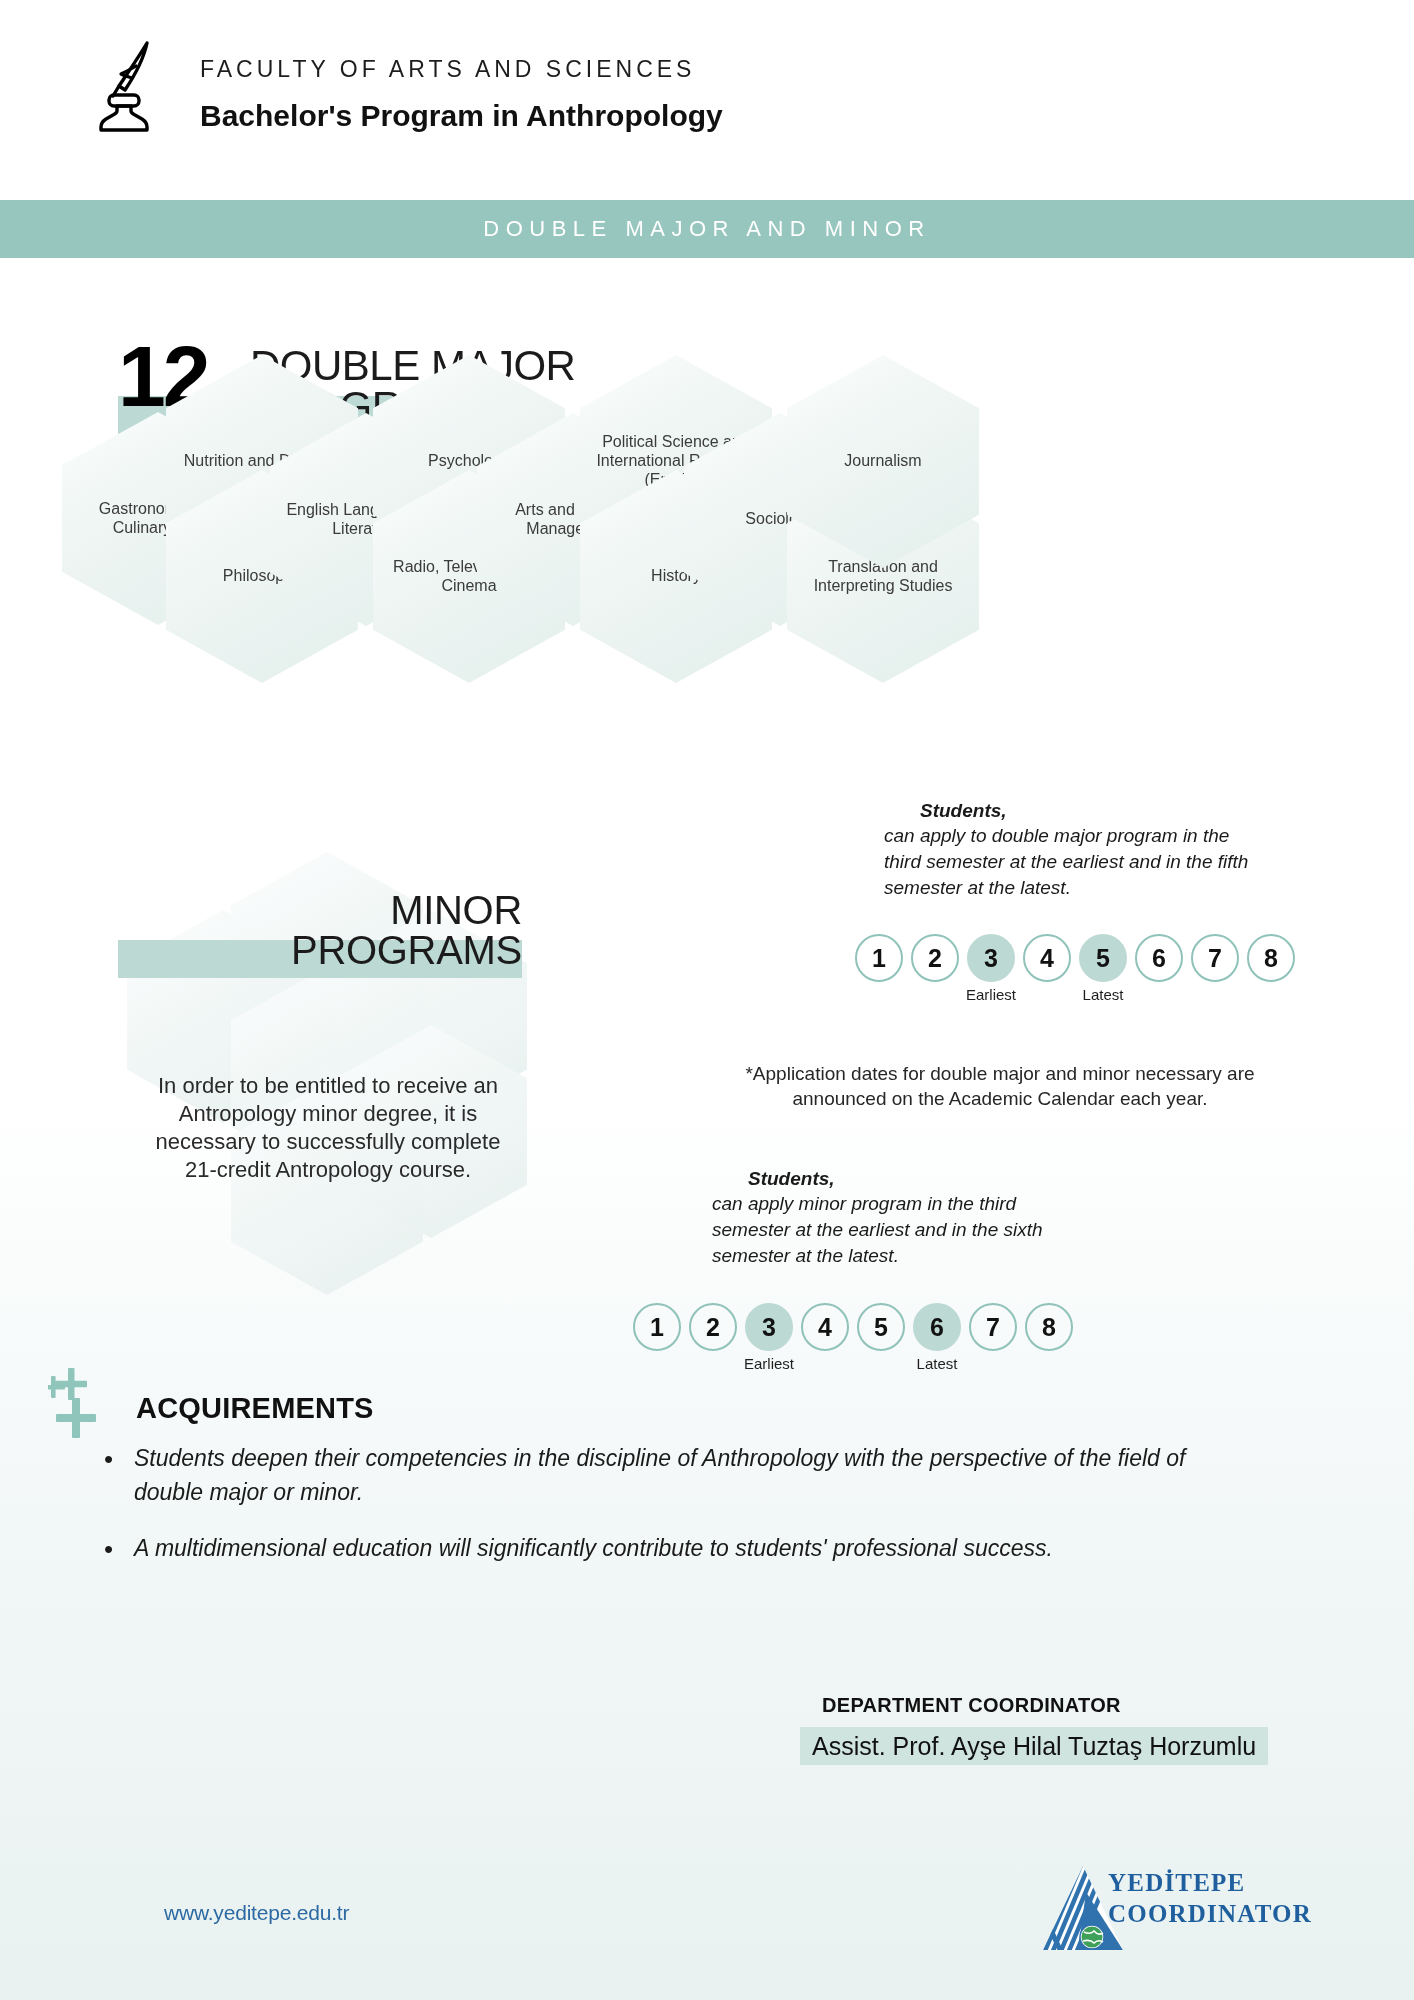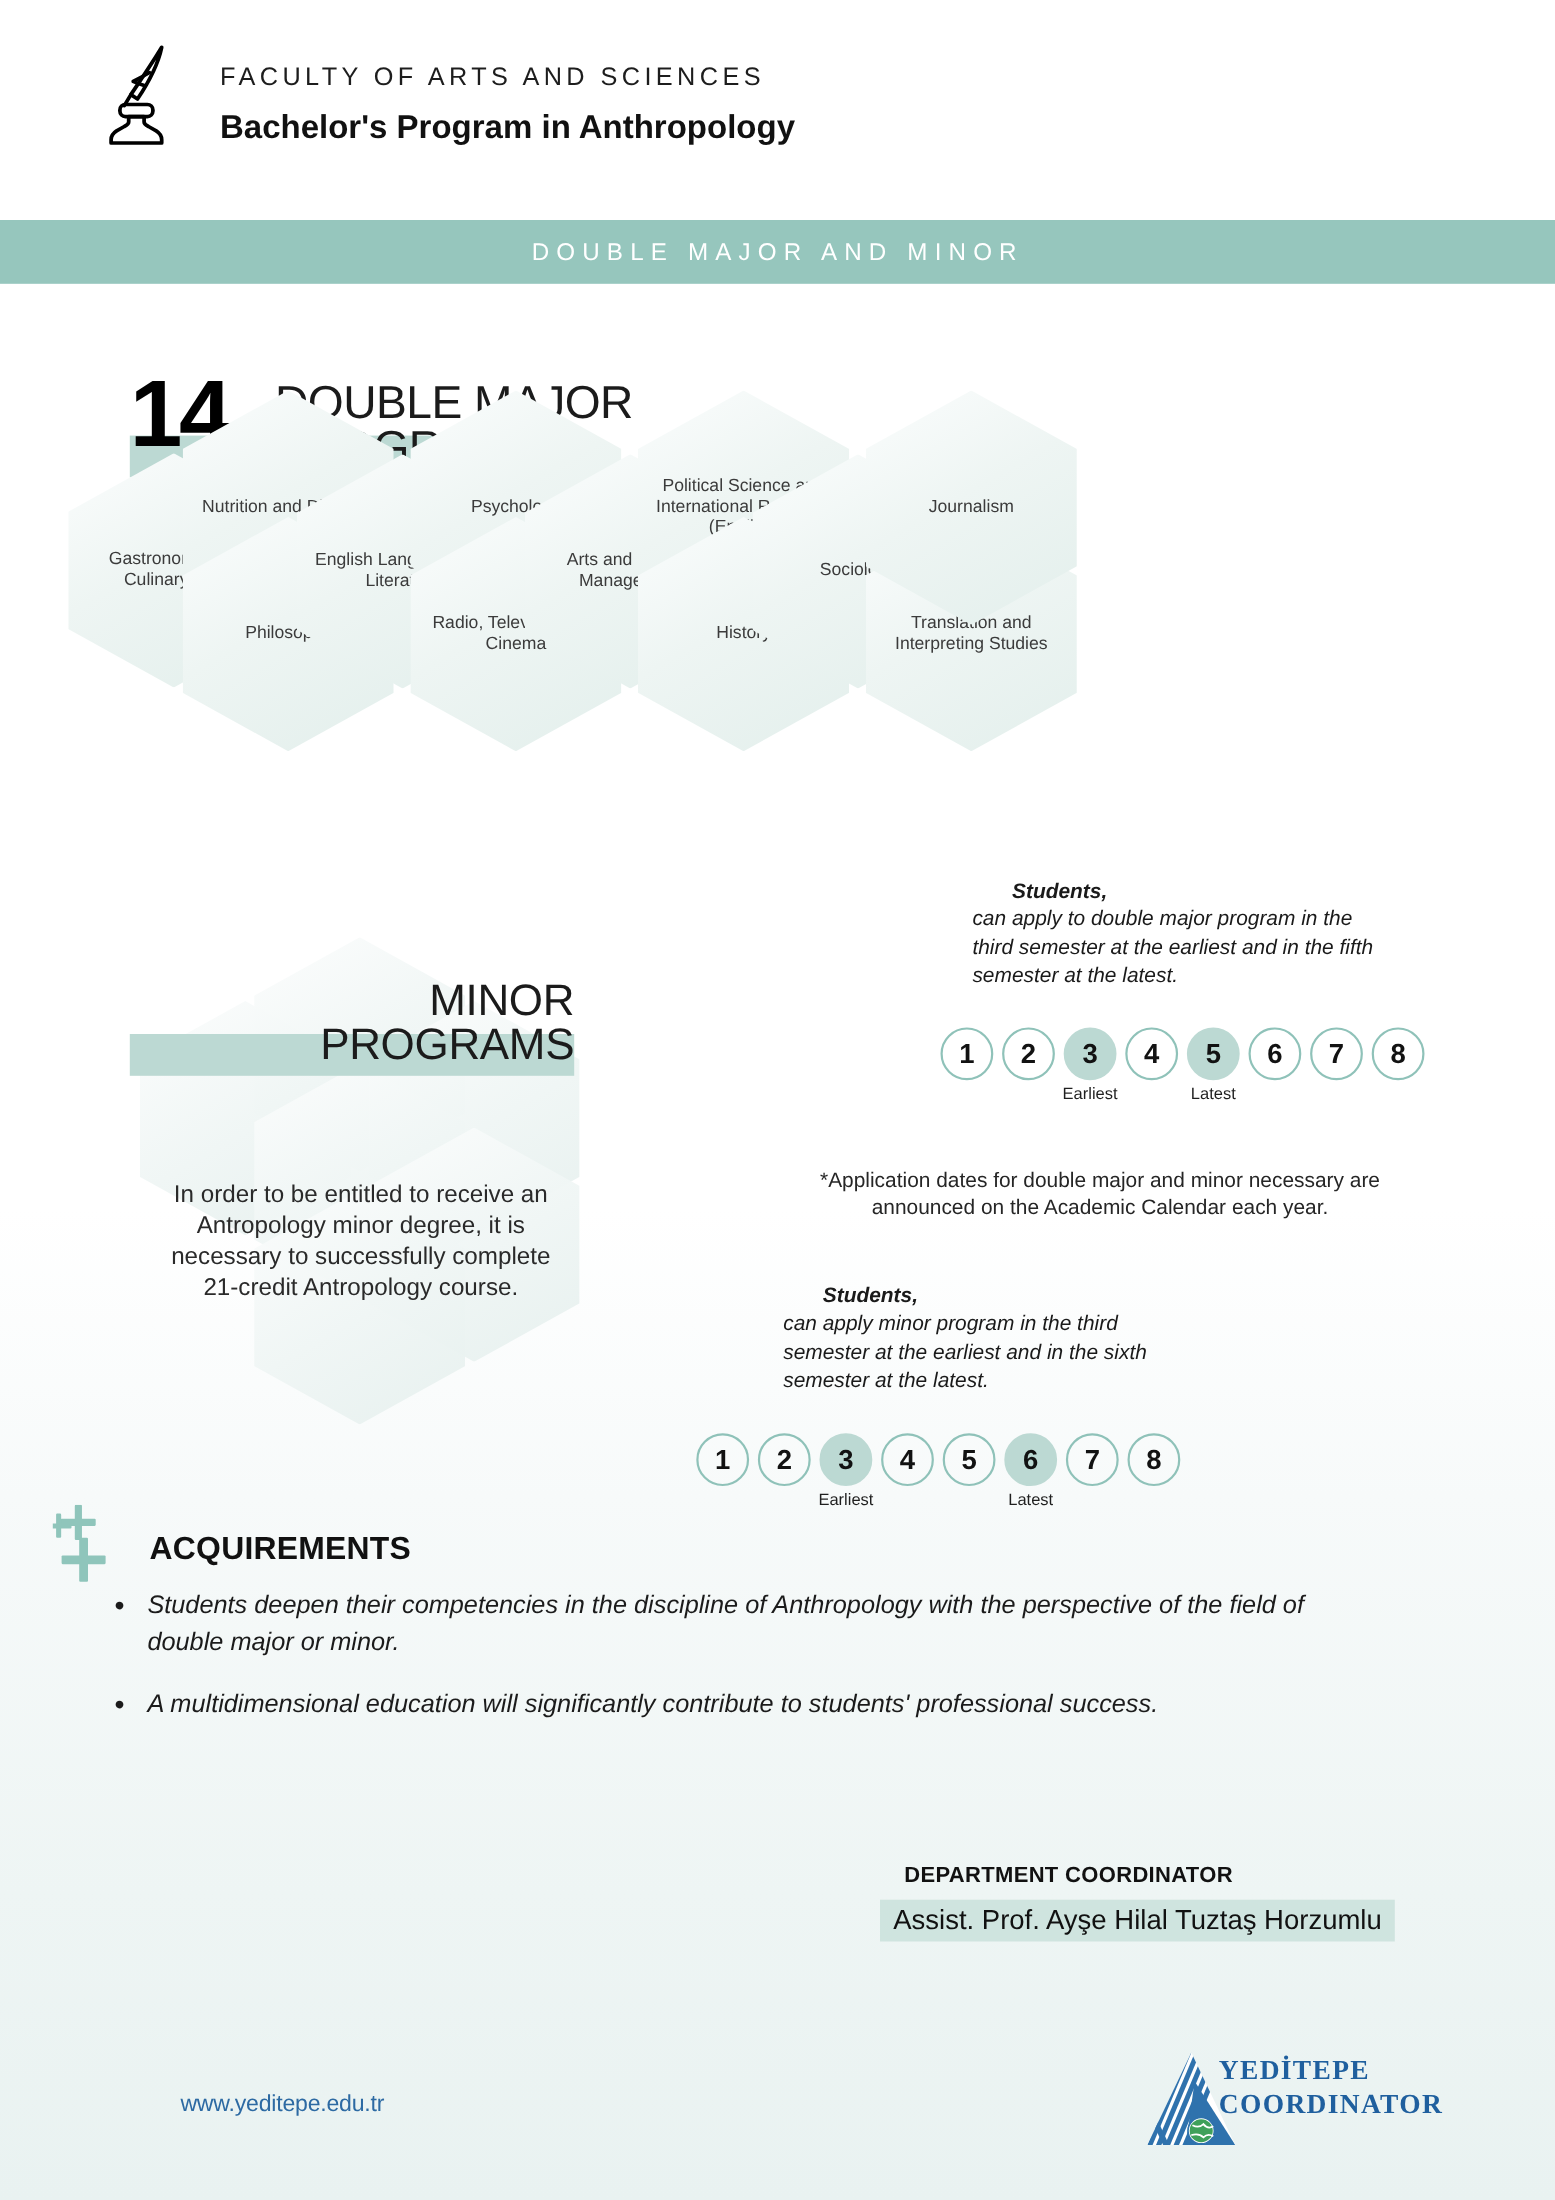--- a/index.html
+++ b/index.html
@@ -179,21 +179,21 @@
       <div class="program-line">Bachelor's Program in Anthropology</div>
     </div>
   </div>
 
   <div class="banner">
     <span>DOUBLE MAJOR AND MINOR</span>
   </div>
 
   <div class="dm-head">
     <div class="dm-highlight"></div>
-    <div class="dm-12">14</div>
+    <div class="dm-12">12</div>
     <div class="dm-words">
       <div>DOUBLE MAJOR</div>
       <div>PROGRAMS</div>
     </div>
   </div>
 
   <div class="hexwrap">
 
     <div class="hex hex-dm" style="left:62px;  top:412px;">
       <div class="hex-label">Gastronomy and Culinary Arts</div>

